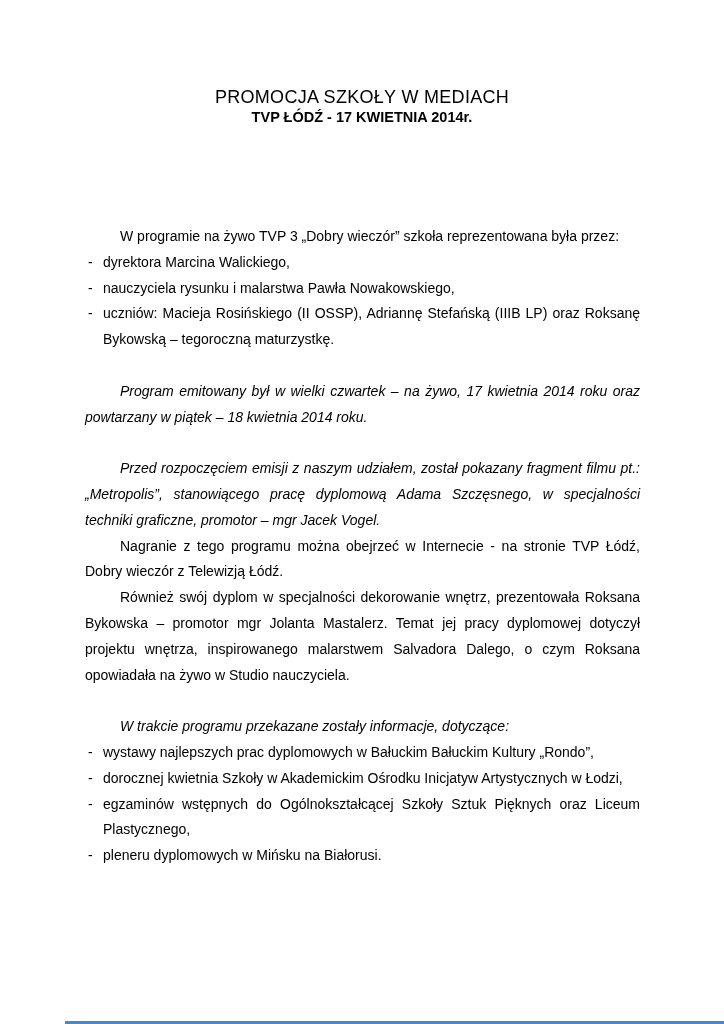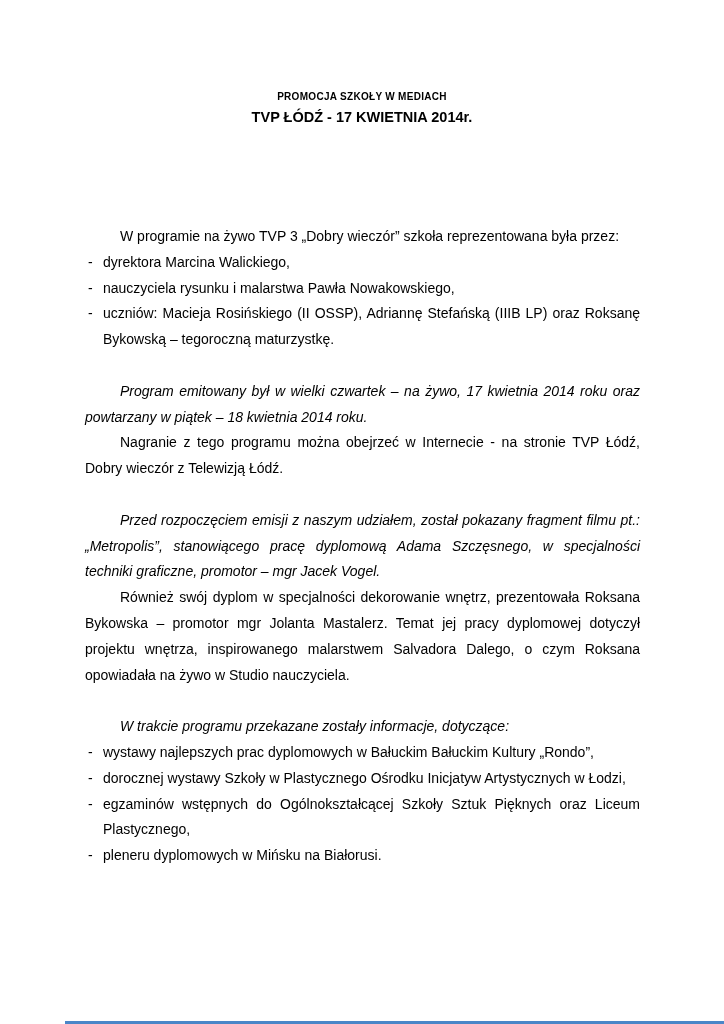--- a/index.html
+++ b/index.html
@@ -15,22 +15,22 @@
     overflow: hidden;
     font-family: "Liberation Sans", sans-serif;
     color: #000000;
   }
 
   .doc-header {
     padding-top: 87px;
     text-align: center;
   }
   .doc-title {
-    font-size: 10px;
-    font-weight: bold;
+    font-size: 18px;
+    font-weight: normal;
     letter-spacing: 0.3px;
     line-height: 20px;
   }
   .doc-subtitle {
     font-size: 14.5px;
     font-weight: bold;
     margin-top: 1px;
     line-height: 18px;
   }
 
@@ -90,34 +90,34 @@
     <div class="bullet">
       <span class="marker">-</span>
       <span class="bullet-text">nauczyciela rysunku i malarstwa Pawła Nowakowskiego,</span>
     </div>
     <div class="bullet">
       <span class="marker">-</span>
       <span class="bullet-text">uczniów: Macieja Rosińskiego (II OSSP), Adriannę Stefańską (IIIB LP) oraz Roksanę Bykowską – tegoroczną maturzystkę.</span>
     </div>
 
     <p class="para spaced">Program emitowany był w wielki czwartek – na żywo, 17 kwietnia 2014 roku oraz powtarzany w piątek – 18 kwietnia 2014 roku.</p>
+    <p class="para spaced">Przed rozpoczęciem emisji z naszym udziałem, został pokazany fragment filmu pt.: „Metropolis”, stanowiącego pracę dyplomową Adama Szczęsnego, w specjalności techniki graficzne, promotor – mgr Jacek Vogel.</p>
+
     <p class="para">Nagranie z tego programu można obejrzeć w Internecie - na stronie TVP Łódź, Dobry wieczór z Telewizją Łódź.</p>
-
-    <p class="para spaced">Przed rozpoczęciem emisji z naszym udziałem, został pokazany fragment filmu pt.: „Metropolis”, stanowiącego pracę dyplomową Adama Szczęsnego, w specjalności techniki graficzne, promotor – mgr Jacek Vogel.</p>
     <p class="para">Również swój dyplom w specjalności dekorowanie wnętrz, prezentowała Roksana Bykowska – promotor mgr Jolanta Mastalerz. Temat jej pracy dyplomowej dotyczył projektu wnętrza, inspirowanego malarstwem Salvadora Dalego, o czym Roksana opowiadała na żywo w Studio nauczyciela.</p>
 
     <p class="para spaced">W trakcie programu przekazane zostały informacje, dotyczące:</p>
 
     <div class="bullet">
       <span class="marker">-</span>
       <span class="bullet-text">wystawy najlepszych prac dyplomowych w Bałuckim Bałuckim Kultury „Rondo”,</span>
     </div>
     <div class="bullet">
       <span class="marker">-</span>
-      <span class="bullet-text">dorocznej wystawy Szkoły w Plastycznego Ośrodku Inicjatyw Artystycznych w Łodzi,</span>
+      <span class="bullet-text">dorocznej kwietnia Szkoły w Akademickim Ośrodku Inicjatyw Artystycznych w Łodzi,</span>
     </div>
     <div class="bullet">
       <span class="marker">-</span>
       <span class="bullet-text">egzaminów wstępnych do Ogólnokształcącej Szkoły Sztuk Pięknych oraz Liceum Plastycznego,</span>
     </div>
     <div class="bullet">
       <span class="marker">-</span>
       <span class="bullet-text">pleneru dyplomowych w Mińsku na Białorusi.</span>
     </div>
 

